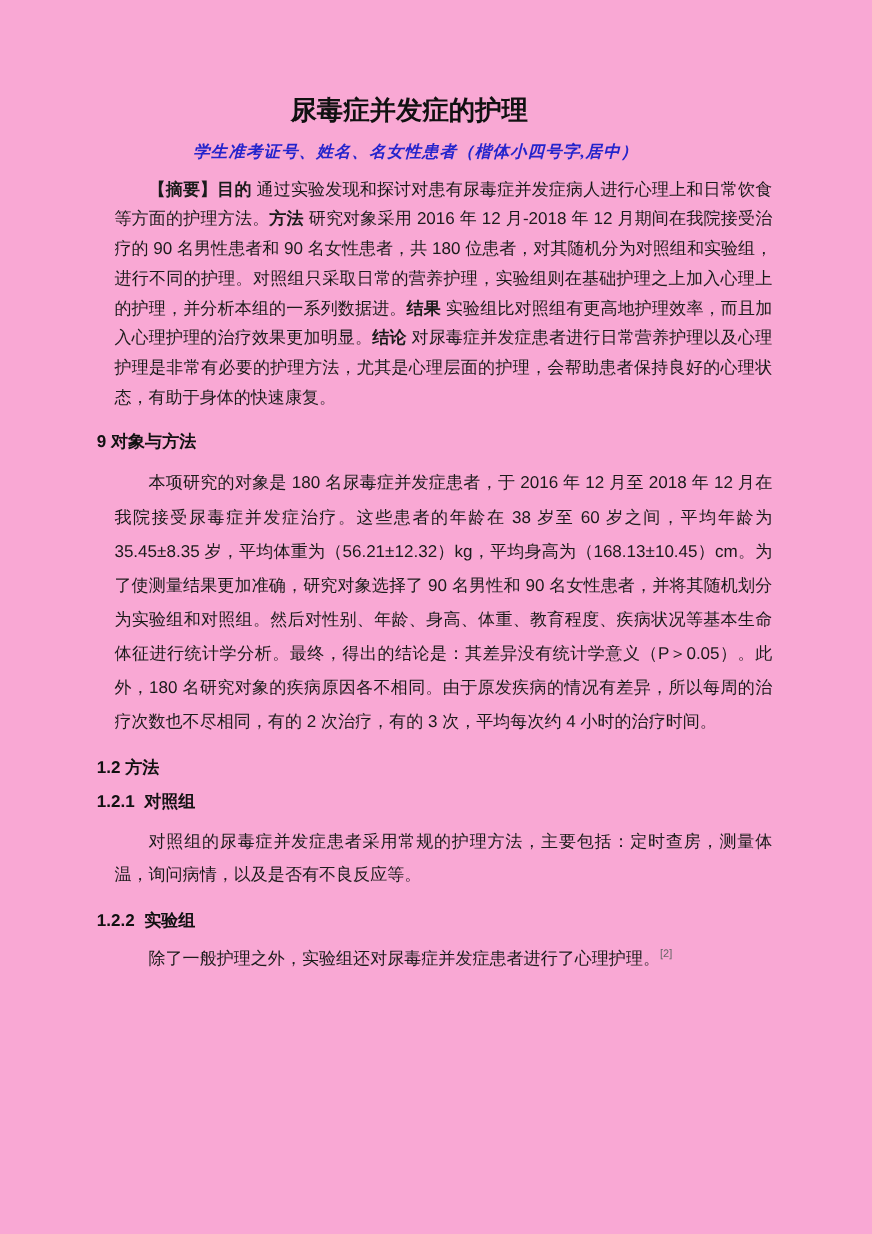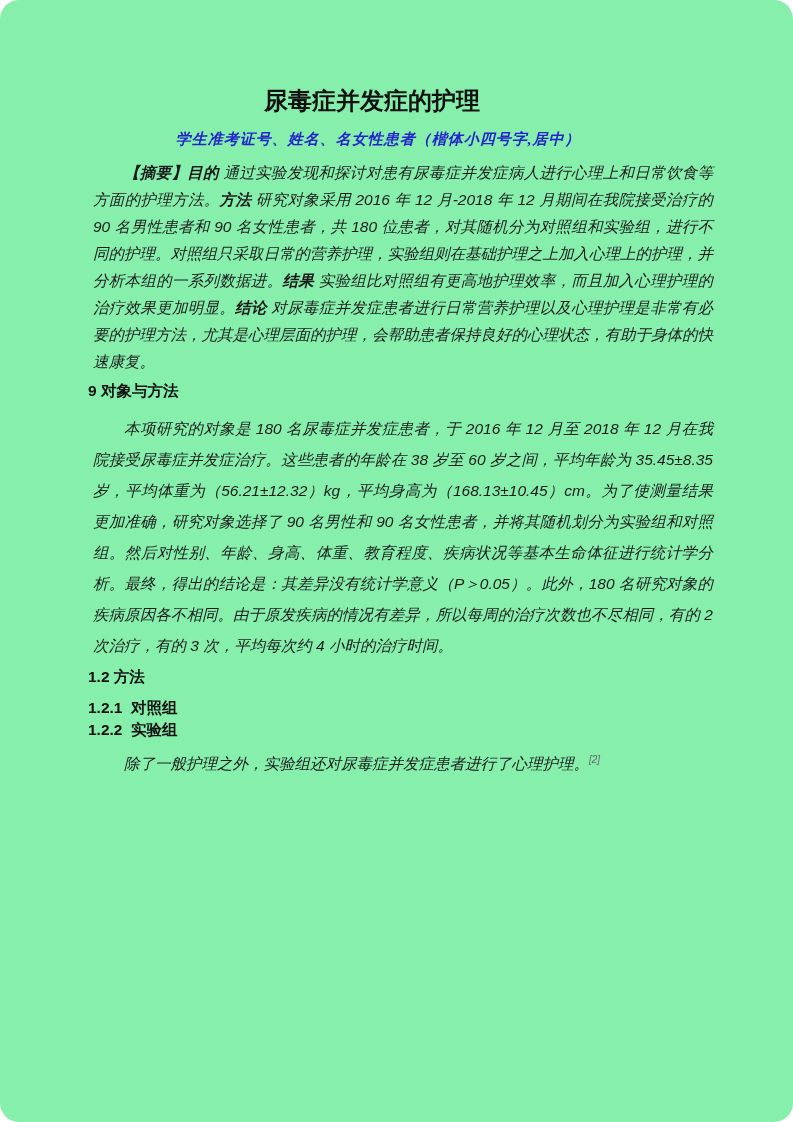--- a/index.html
+++ b/index.html
@@ -38,25 +38,24 @@
     text-align: center;
     font-size: 15px;
     line-height: 22px;
     font-style: italic;
     font-weight: bold;
     letter-spacing: 1px;
     font-family: "Liberation Serif", "DejaVu Serif", serif;
     white-space: pre;
   }
   .para {
-    margin: 5px;
+    margin: 16px;
     font-size: 15.5px;
     text-align: justify;
     text-indent: 31px;
-    font-style: italic;
   }
   .abstract {
     margin-top: 9px;
     line-height: 27px;
   }
   .keywords {
     line-height: 27px;
   }
   .preface {
     margin-top: 20px;
@@ -91,39 +90,40 @@
   .run-sup {
     font-size: 10px;
     color: #666666;
     vertical-align: super;
     line-height: 0;
   }
 </style>
 </head>
 <body>
 
-<div class="page" style="background: #86efac; color: rgb(27, 27, 27); border-radius: 19px;">
+<div class="page" style="background: #f9a8d4; color: rgb(27, 27, 27);">
   <div class="content">
 
     <h1 class="doc-title">尿毒症并发症的护理</h1>
 
     <div class="doc-subtitle" style="color: rgb(36, 36, 204);">学生准考证号、姓名、名女性患者（楷体小四号字,居中）</div>
 
     <p class="para abstract"><span class="run-b">【摘要】目的 </span><span>通过实验发现和探讨对患有尿毒症并发症病人进行心理上和日常饮食等方面的护理方法。</span><span class="run-b">方法 </span><span>研究对象采用 2016 年 12 月-2018 年 12 月期间在我院接受治疗的 90 名男性患者和 90 名女性患者，共 180 位患者，对其随机分为对照组和实验组，进行不同的护理。对照组只采取日常的营养护理，实验组则在基础护理之上加入心理上的护理，并分析本组的一系列数据进。</span><span class="run-b">结果 </span><span>实验组比对照组有更高地护理效率，而且加入心理护理的治疗效果更加明显。</span><span class="run-b">结论 </span><span>对尿毒症并发症患者进行日常营养护理以及心理护理是非常有必要的护理方法，尤其是心理层面的护理，会帮助患者保持良好的心理状态，有助于身体的快速康复。</span></p>
 
 
 
     <h2 class="heading h-1">9 对象与方法</h2>
 
 
     <p class="para sec-para"><span>本项研究的对象是 180 名尿毒症并发症患者，于 2016 年 12 月至 2018 年 12 月在我院接受尿毒症并发症治疗。这些患者的年龄在 38 岁至 60 岁之间，平均年龄为 35.45±8.35 岁，平均体重为（56.21±12.32）kg，平均身高为（168.13±10.45）cm。为了使测量结果更加准确，研究对象选择了 90 名男性和 90 名女性患者，并将其随机划分为实验组和对照组。然后对性别、年龄、身高、体重、教育程度、疾病状况等基本生命体征进行统计学分析。最终，得出的结论是：其差异没有统计学意义（P＞0.05）。此外，180 名研究对象的疾病原因各不相同。由于原发疾病的情况有差异，所以每周的治疗次数也不尽相同，有的 2 次治疗，有的 3 次，平均每次约 4 小时的治疗时间。</span></p>
 
     <h3 class="heading h-1-2">1.2 方法</h3>
 
     <h4 class="heading h-1-2-1">1.2.1  对照组</h4>
 
+    <p class="para sec-para p-1-2-1"><span>对照组的尿毒症并发症患者采用常规的护理方法，主要包括：定时查房，测量体温，询问病情，以及是否有不良反应等。</span></p>
 
     <h4 class="heading h-1-2-2">1.2.2  实验组</h4>
 
     <p class="para sec-para p-1-2-2"><span>除了一般护理之外，实验组还对尿毒症并发症患者进行了心理护理。</span><span class="run-sup">[2]</span></p>
 
   </div>
 </div>
 
 </body></html>

